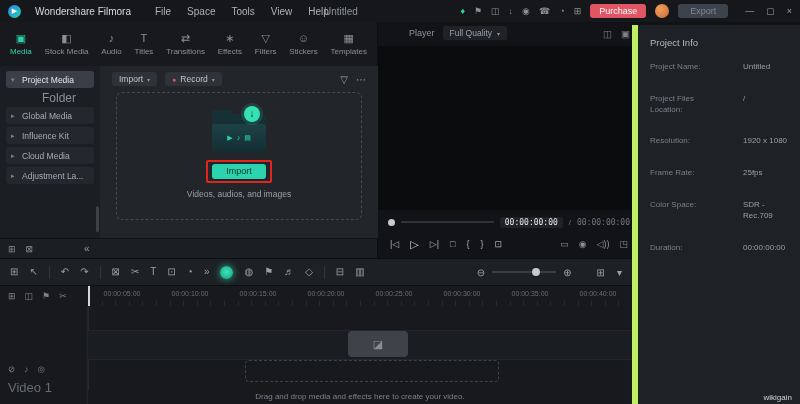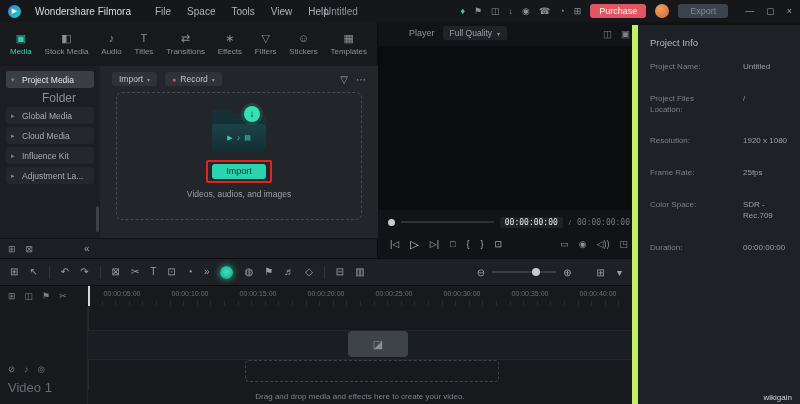--- a/index.html
+++ b/index.html
@@ -223,26 +223,26 @@
       <span>Folder</span>
     </div>
 
     <div class="side-item">
       <span class="chev">▸</span>
       <span>Global Media</span>
     </div>
 
     <div class="side-item">
       <span class="chev">▸</span>
-      <span>Cloud Media</span>
+      <span>Influence Kit</span>
     </div>
 
     <div class="side-item">
       <span class="chev">▸</span>
-      <span>Influence Kit</span>
+      <span>Cloud Media</span>
     </div>
 
     <div class="side-item">
       <span class="chev">▸</span>
       <span>Adjustment La...</span>
     </div>
   </div>
 
 <div class="media">
   <div class="media-toolbar">

